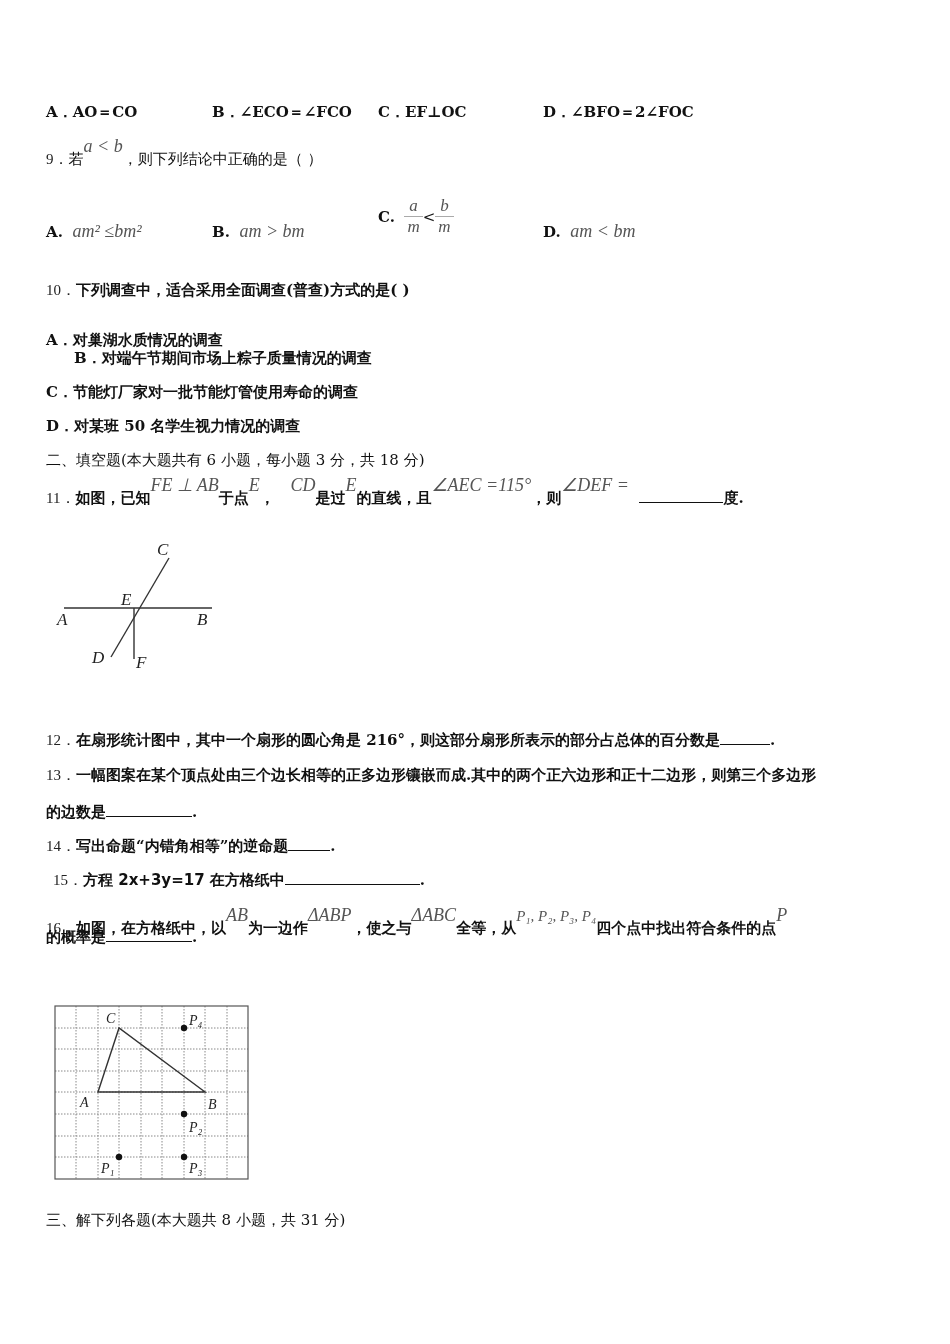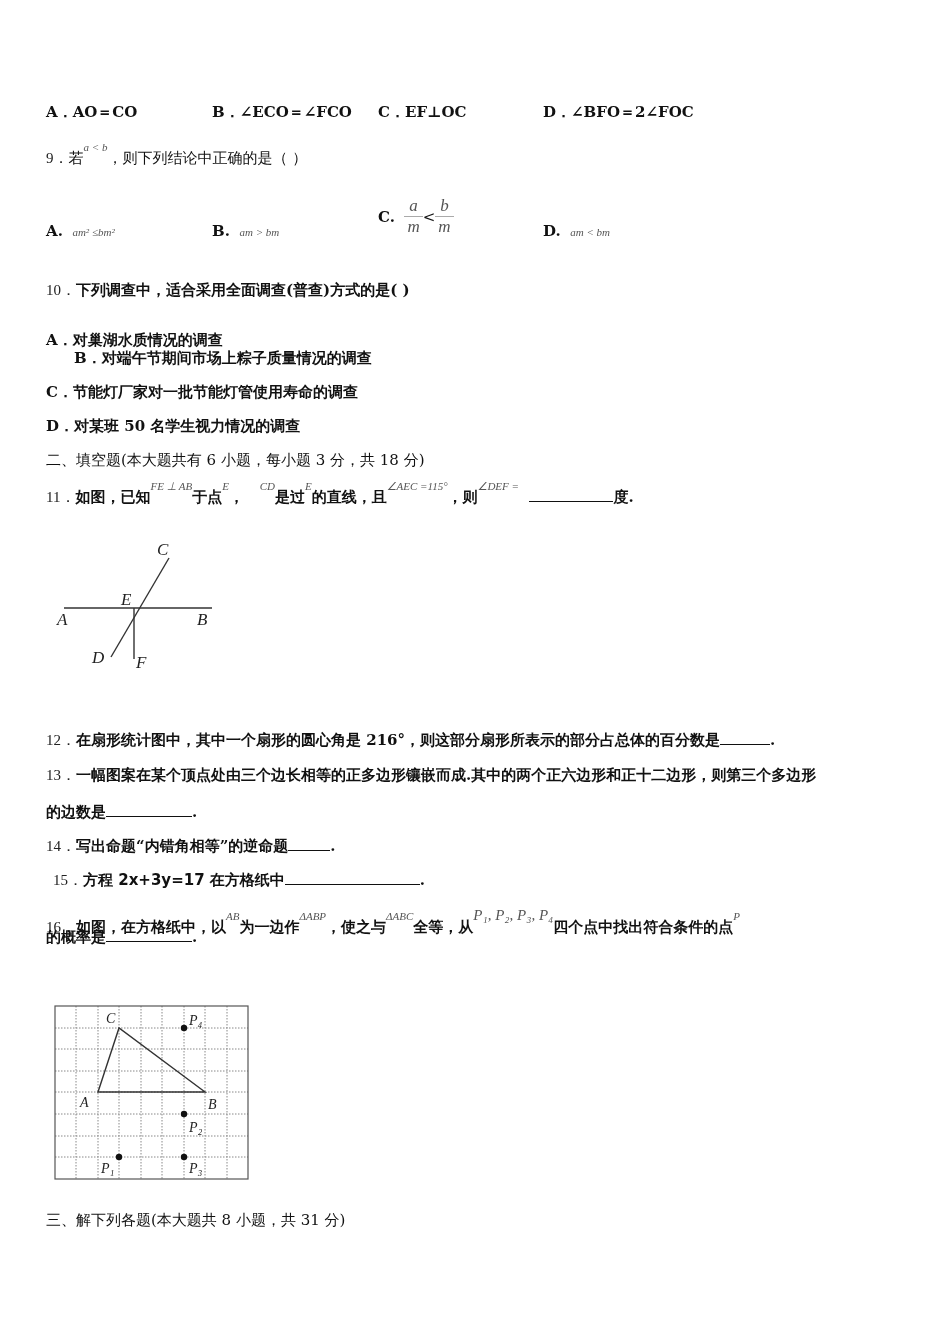--- a/index.html
+++ b/index.html
@@ -4,21 +4,21 @@
 <style>
   html, body { margin: 0; padding: 0; background: #ffffff; }
   body {
     width: 950px; height: 1344px; position: relative; overflow: hidden;
     font-family: "DejaVu Serif", "Liberation Serif", serif;
     color: #111;
   }
   .line { position: absolute; left: 46px; font-size: 15px; white-space: nowrap; line-height: 20px; }
   .b { font-weight: bold; }
   .num { font-family: "Liberation Serif", serif; font-size: 15px; color: #222; }
-  .math { font-family: "Liberation Serif", serif; font-style: italic; color: #555; font-size: 11px; }
+  .math { font-family: "Liberation Serif", serif; font-style: italic; color: #555; font-size: 18px; }
   .math-sup { position: relative; top: -12px; }
   .opt { position: absolute; font-size: 15px; white-space: nowrap; line-height: 20px; }
   .blank { display: inline-block; border-bottom: 1px solid #111; height: 14px; vertical-align: baseline; }
   .frac { display: inline-block; vertical-align: middle; text-align: center; font-family: "Liberation Serif", serif; font-style: italic; color: #555; font-size: 17px; line-height: 20px; }
   .frac .n { display: block; border-bottom: 1px solid #aaa; padding: 0 3px; }
   .frac .d { display: block; padding: 0 3px; }
   .sans-bold { font-family: "DejaVu Sans", sans-serif; font-weight: bold; }
   svg text { font-family: "Liberation Serif", serif; font-style: italic; }
 </style>
 </head>

